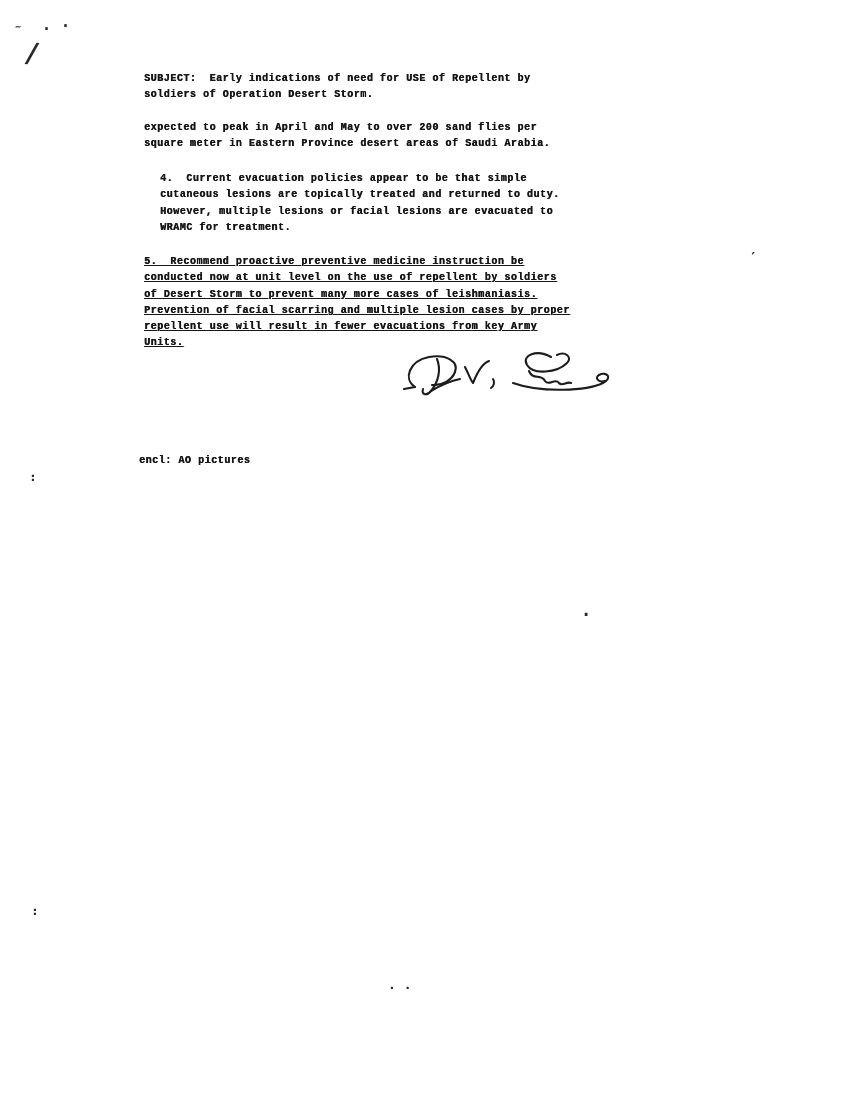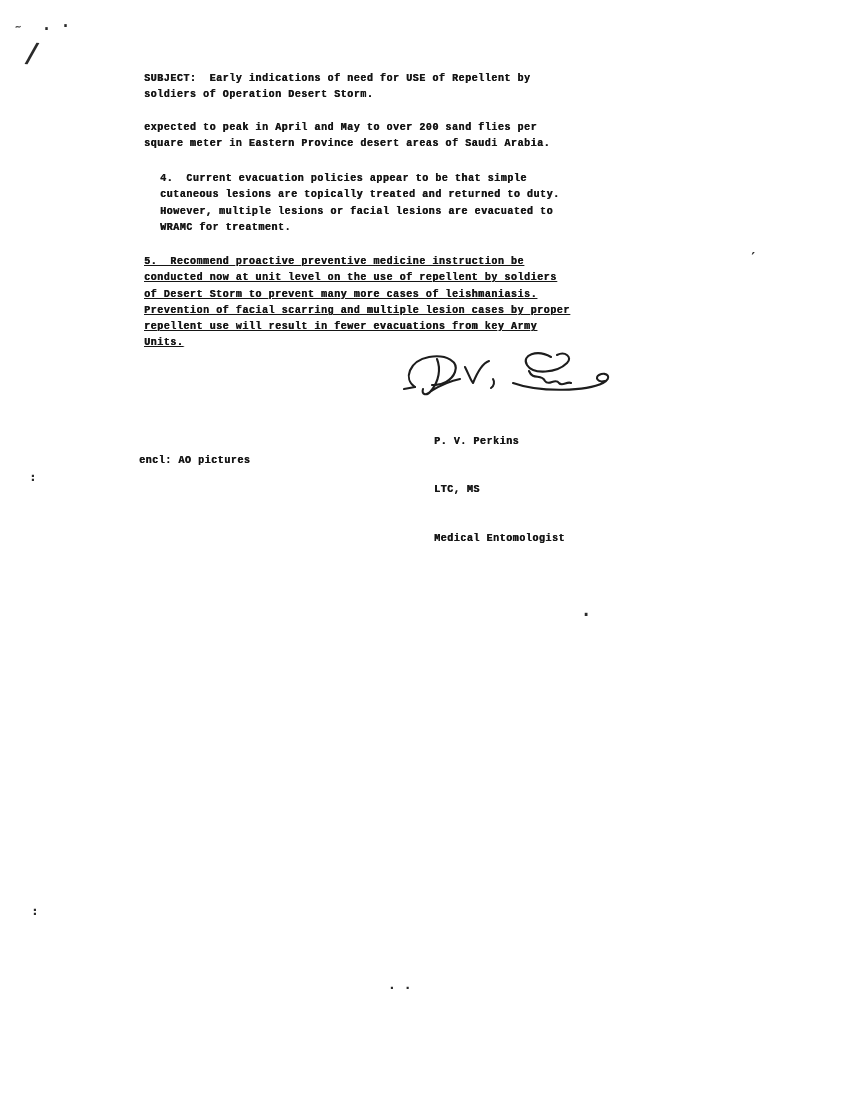--- a/index.html
+++ b/index.html
@@ -85,25 +85,20 @@
     <path d="M14 39 C2 31 8 13 28 9 C46 6 58 14 54 24 C51 32 41 38 31 37"></path>
     <path d="M36 11 C40 21 38 33 30 43 C26 48 20 47 22 41"></path>
     <path d="M30 43 C40 37 49 33 59 31"></path>
     <path d="M64 19 C68 27 70 33 72 35 C76 25 82 15 88 13"></path>
     <path d="M92 31 C94 34 93 38 90 40"></path>
     <path d="M150 9 C136 1 120 7 126 17 C132 27 156 25 166 15 C172 9 164 3 156 7"></path>
     <path d="M128 23 C132 33 140 25 144 33 C148 39 154 29 158 35 C161 39 166 33 170 35"></path>
     <path d="M112 35 C140 45 186 43 202 35 C212 30 206 23 198 27 C194 29 196 35 204 33"></path>
   </svg>
 
-  <div class="typed block-sig">
-    <div>P. V. Perkins</div>
-    <div>LTC, MS</div>
-    <div>Medical Entomologist</div>
-  </div>
 
   <div class="typed block-encl">encl: AO pictures</div>
 
   <div class="artifact art-squiggle">~</div>
   <div class="artifact art-dot-a">.</div>
   <div class="artifact art-dot-b">.</div>
   <div class="artifact art-slash">/</div>
   <div class="artifact art-colon-1">:</div>
   <div class="artifact art-colon-2">:</div>
   <div class="artifact art-dots-bot">. .</div>

